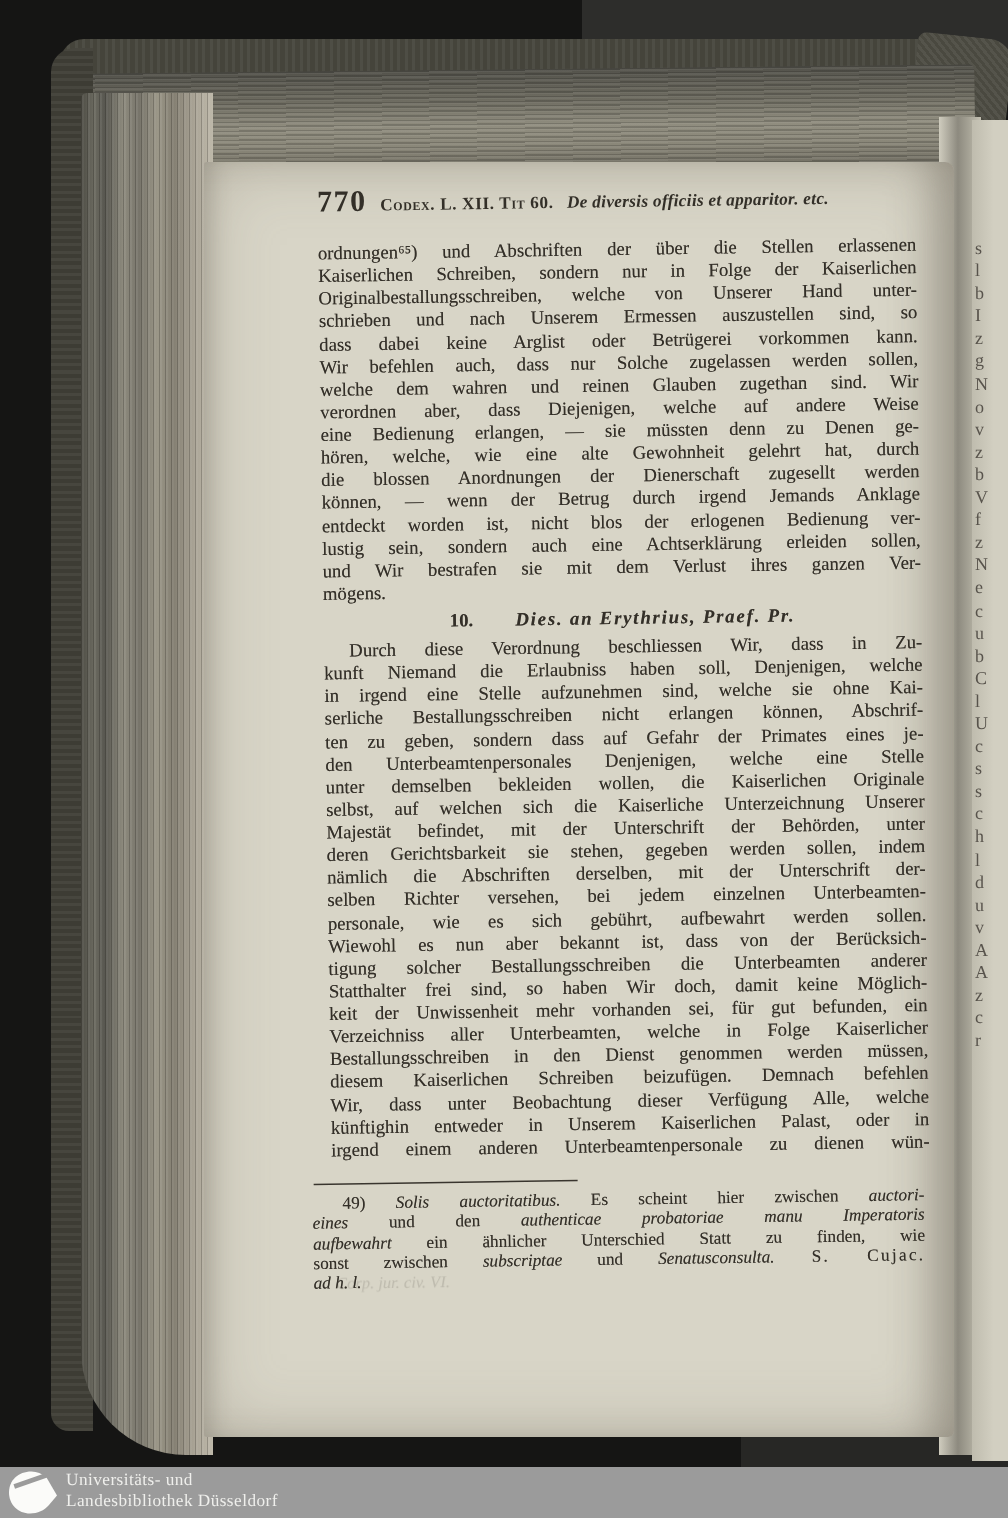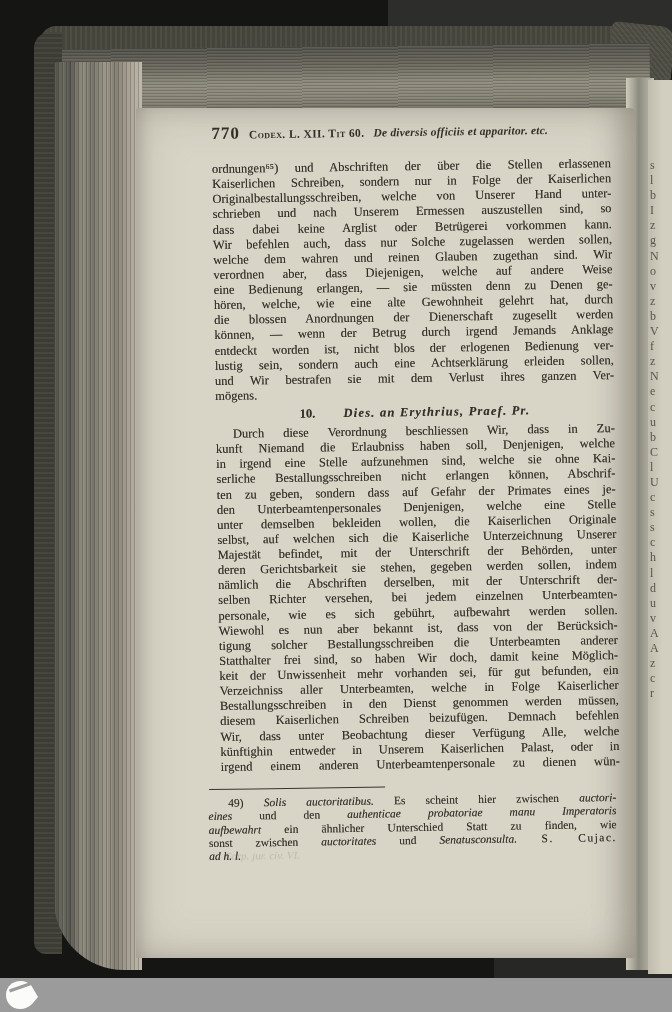--- a/index.html
+++ b/index.html
@@ -37,21 +37,21 @@
     color:#45403a;opacity:.85;}
   .frag-col div{position:static;}
 
   
   .page{left:102px;top:88px;width:500px;height:850px;background:#d8d5c7;border-radius:2px 6px 4px 2px;
     box-shadow:inset 0 0 46px rgba(118,110,95,.35), inset -26px 0 30px -14px rgba(80,74,64,.38),
                inset 12px 0 14px -8px rgba(60,55,46,.22);}
   .text-col{left:75px;top:0;width:399px;height:100%;transform:rotate(-0.85deg);transform-origin:0 0;
     color:#332f28;}
   .pg-header{top:16px;left:0;width:100%;display:flex;align-items:baseline;gap:9px;white-space:nowrap;}
-  .pg-num{font-size:17px;font-weight:700;letter-spacing:1px;position:static;}
+  .pg-num{font-size:20px;font-weight:700;letter-spacing:1px;position:static;}
   .pg-ref{font-size:11.5px;font-weight:700;font-variant:small-caps;letter-spacing:.4px;position:static;}
   .pg-title{font-size:11.5px;font-weight:700;font-style:italic;letter-spacing:.2px;position:static;}
 
   .para{left:0;width:399px;font-size:12.5px;line-height:15.12px;white-space:pre-line;
         text-align:justify;text-align-last:justify;word-spacing:.5px;
         text-shadow:0 0 .4px rgba(45,40,32,.55);}
   .para1{top:54px;}
   .para2{top:319px;text-indent:17px;}
 
   .h10{top:300px;left:0;width:100%;text-align:center;font-size:12.5px;font-weight:700;
@@ -196,33 +196,37 @@
           <div class="fl first">
             <span>49) </span><span class="it">Solis auctoritatibus.</span><span> Es scheint hier zwischen </span><span class="it">auctori-</span>
           </div>
           <div class="fl">
             <span class="it">eines</span><span> und den </span><span class="it">authenticae probatoriae manu Imperatoris</span>
           </div>
           <div class="fl">
             <span class="it">aufbewahrt</span><span> ein ähnlicher Unterschied Statt zu finden, wie</span>
           </div>
           <div class="fl">
-            <span>sonst zwischen </span><span class="it">auctoritates</span><span> und </span><span class="it">Senatusconsulta.</span><span class="lsp"> S. Cujac.</span>
+            <span>sonst zwischen </span><span class="it">subscriptae</span><span> und </span><span class="it">Senatusconsulta.</span><span class="lsp"> S. Cujac.</span>
           </div>
           <div class="fl last">
             <span class="it">ad h. l.</span>
           </div>
         </div>
 
         <div class="bleed">Corp. jur. civ. VI.</div>
 
       </div>
     </div>
   </div>
 
   <div class="footer">
     <svg class="ulb-logo" width="36" height="30" viewBox="0 0 36 30">
       <path d="M17 1 C8 1 2 7 2 15 c0 8 6 14 14 14 5 0 9.5-2 12.5-5.5 l5.5-6.5 -7-12 C24 2.5 20.5 1 17 1 Z" fill="#fbfbf9"></path>
       <path d="M5.5 11 L27 3.5" stroke="#9b9b9b" stroke-width="3.2" fill="none"></path>
     </svg>
+    <div class="footer-text">
+      <div>Universitäts- und</div>
+      <div>Landesbibliothek Düsseldorf</div>
+    </div>
   </div>
 
 </div>
 
 </body></html>

